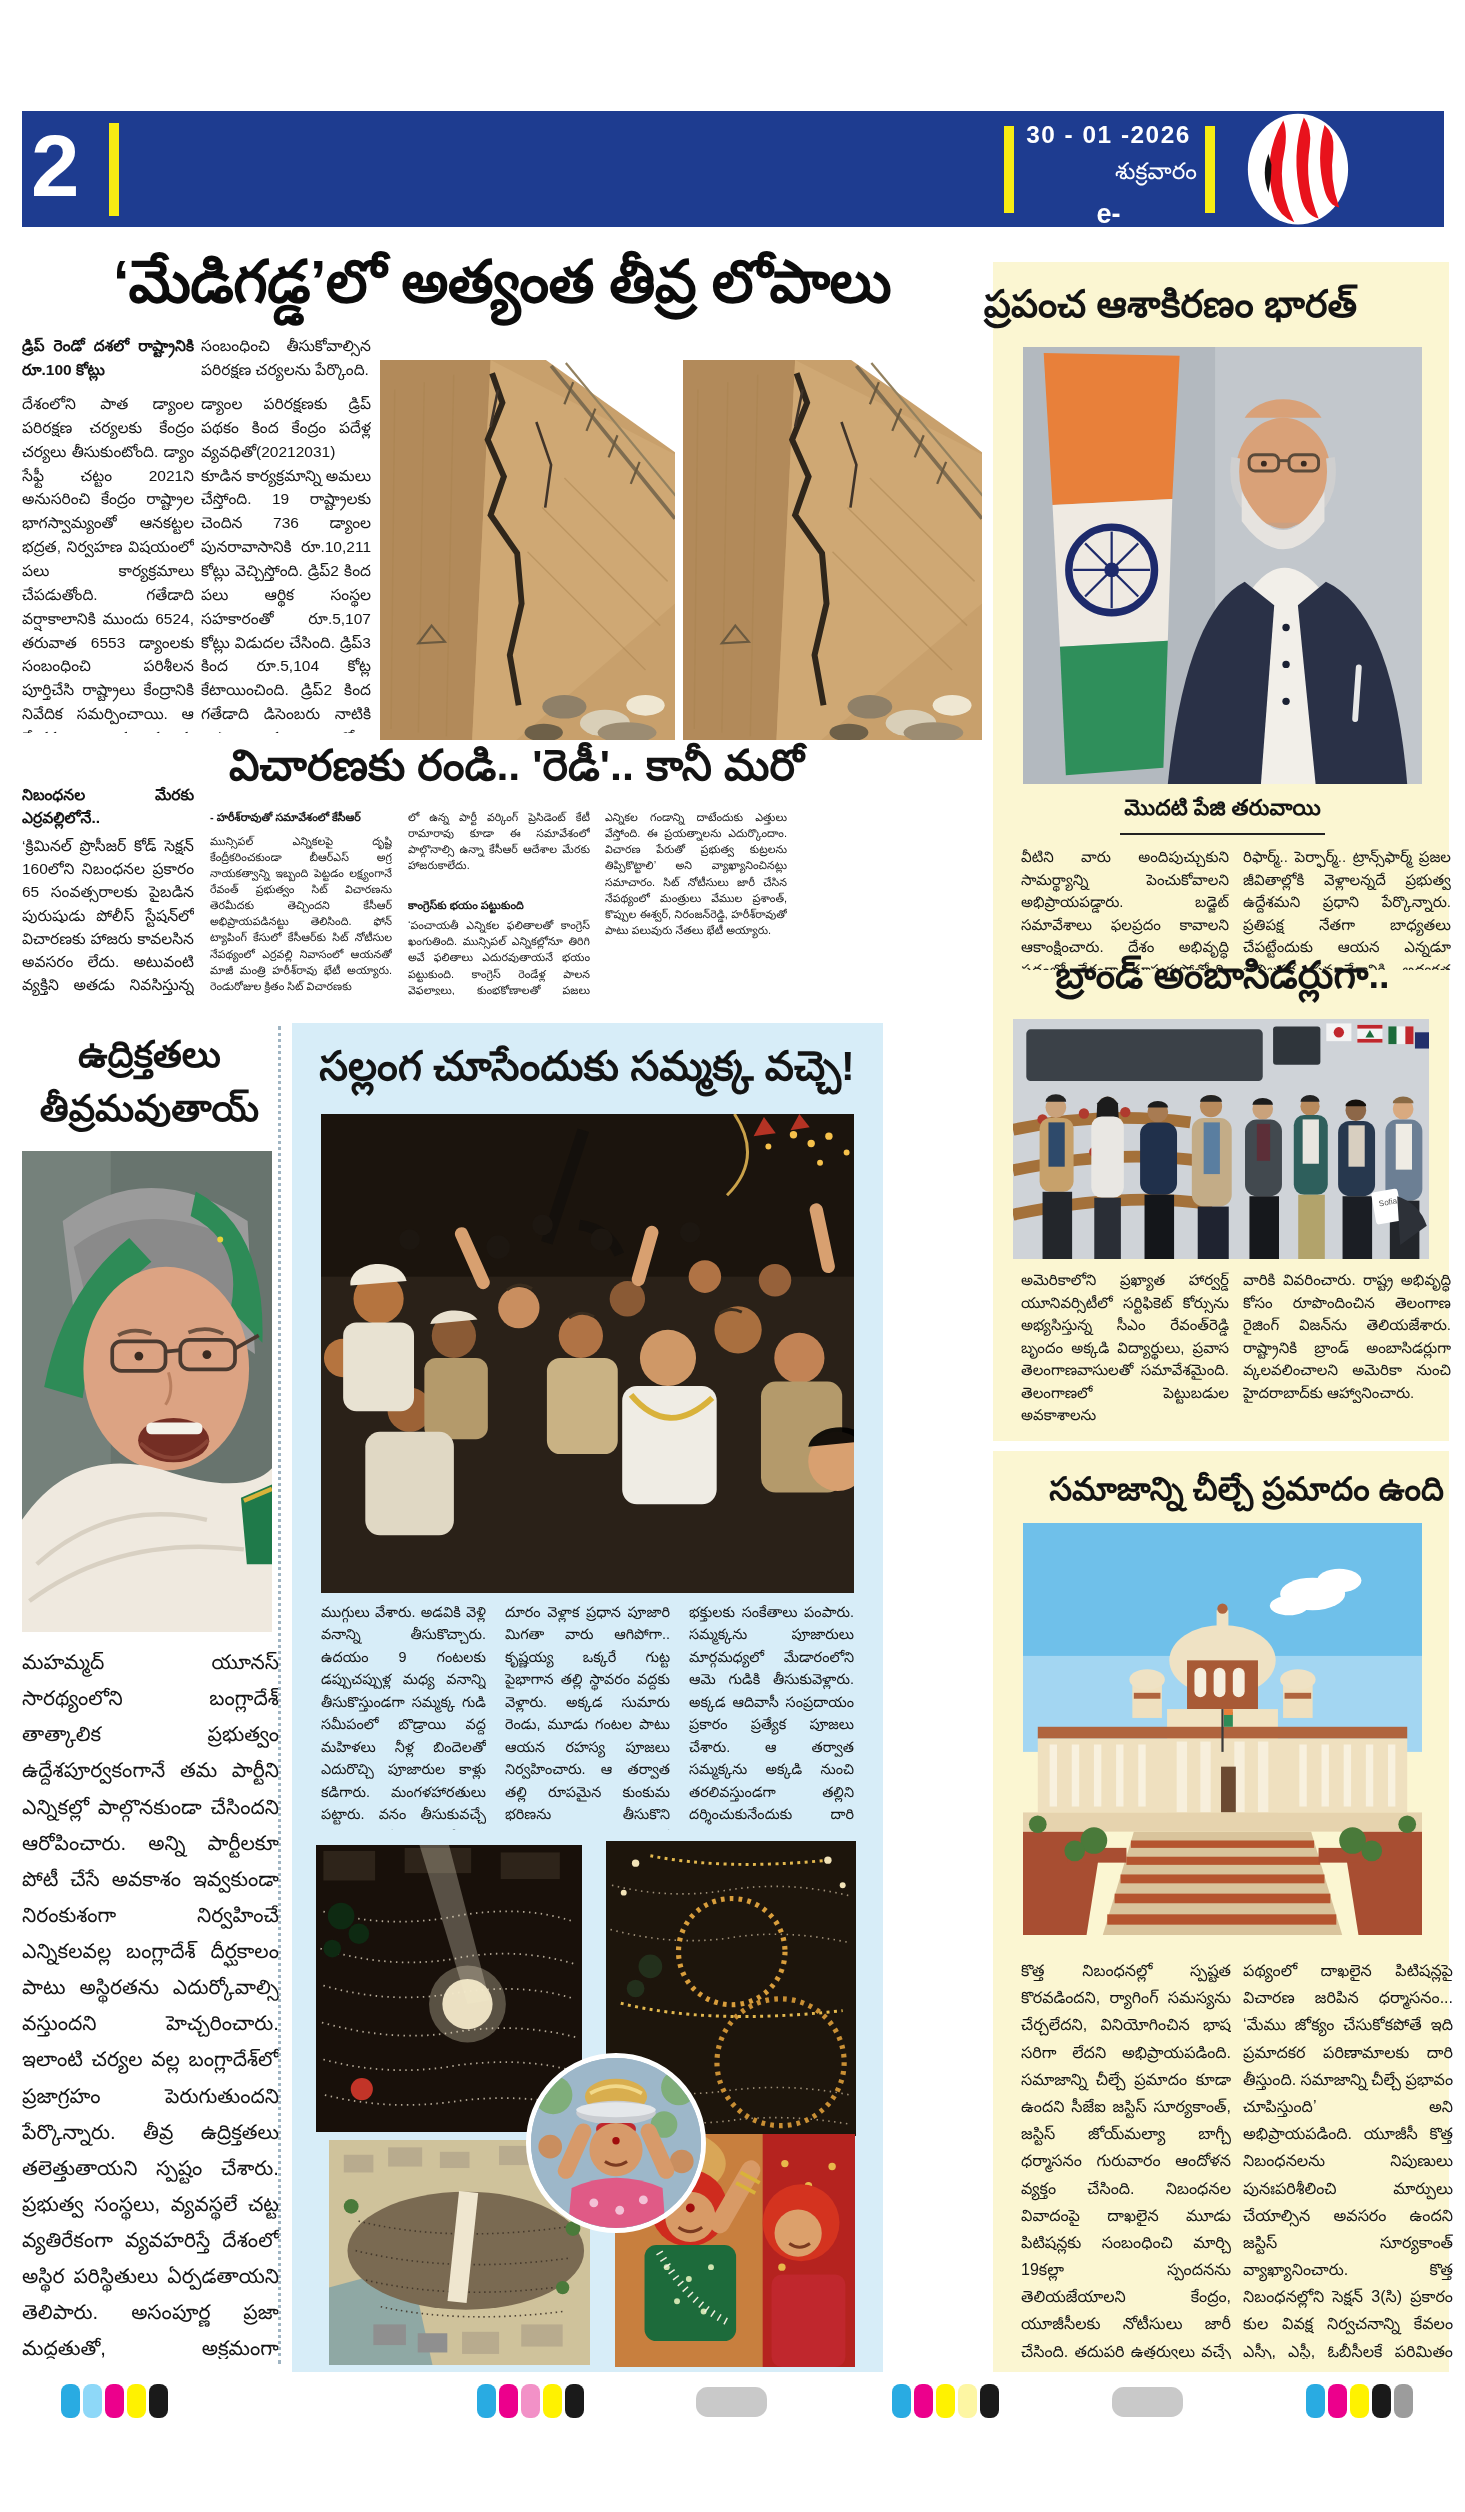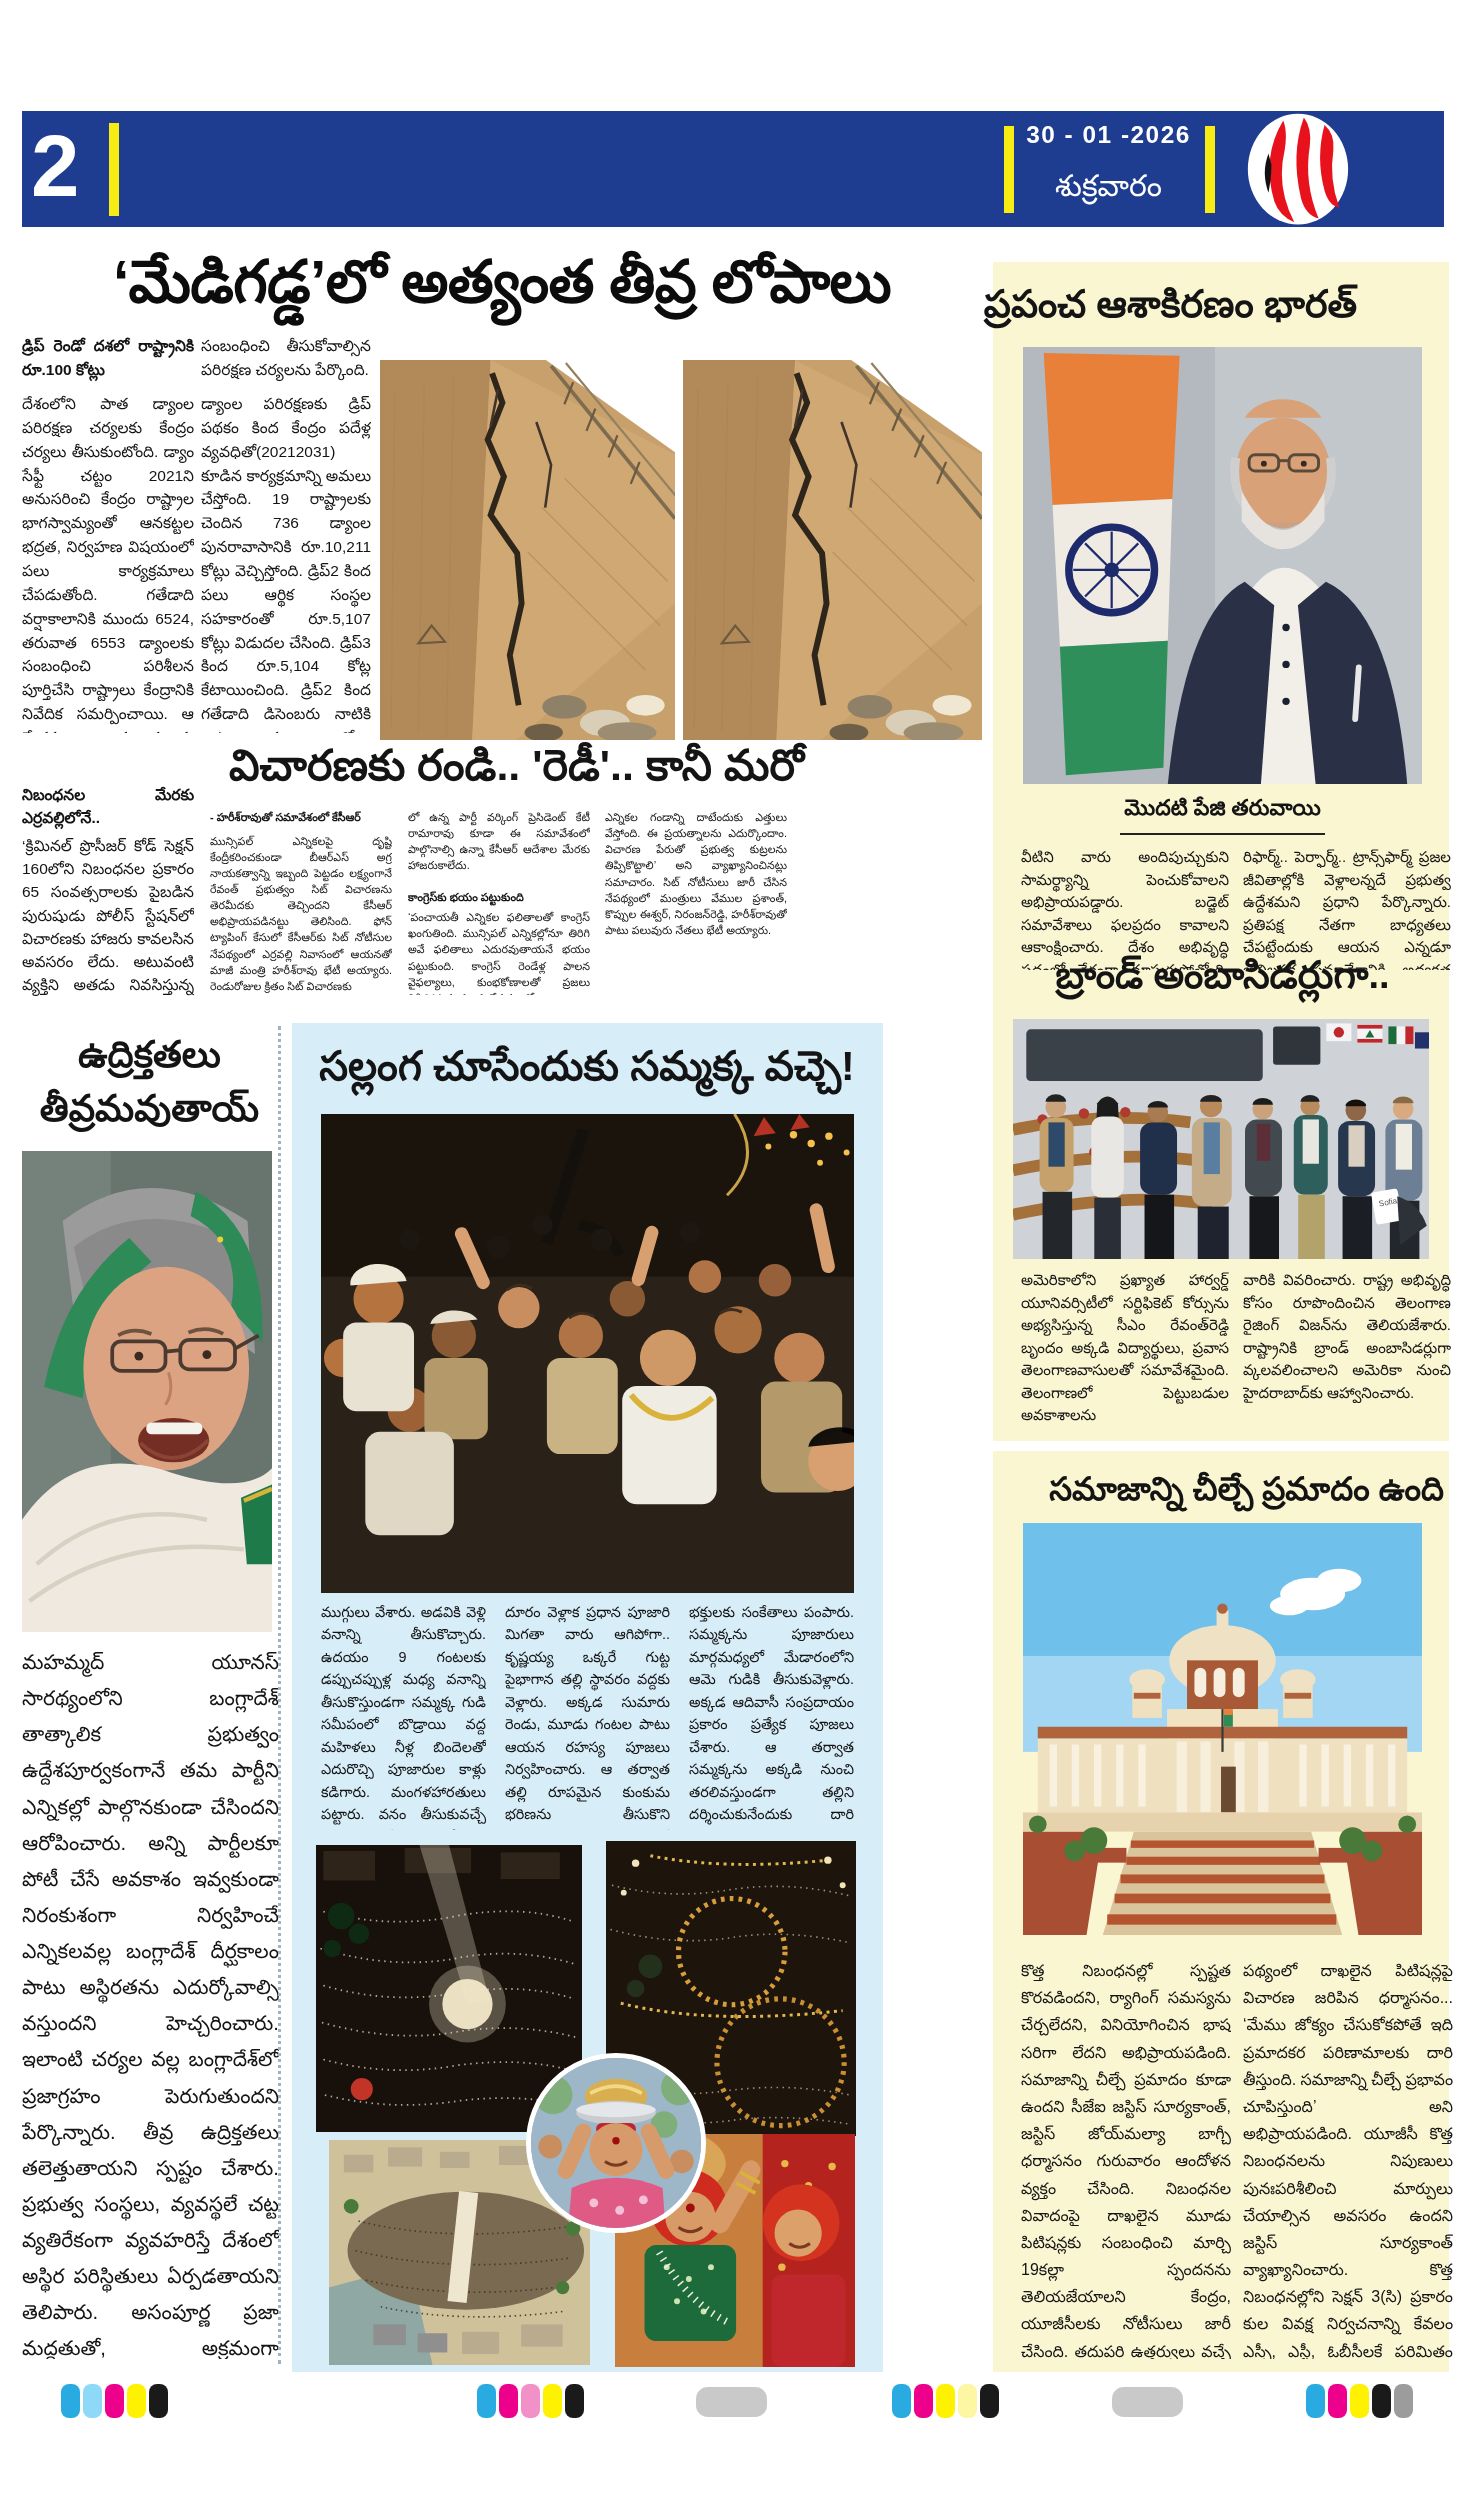--- a/index.html
+++ b/index.html
@@ -12,21 +12,21 @@
 
   
   #header{left:22px;top:111px;width:1422px;height:116px;background:#1e3c90;}
   #pageno{left:8.9px;top:-3px;font-size:87px;font-weight:bold;color:#ffffff;line-height:116px;}
   .ybar{width:9.6px;background:#f7ec13;}
   #ybar1{left:87px;top:11.8px;height:93px;}
   #masthead{left:295px;top:19px;width:591px;text-align:center;font-size:61px;font-weight:800;color:#ffffff;letter-spacing:0.7px;}
   #ybar2{left:982px;top:14.8px;height:87px;}
   #datebox{left:998px;top:10.3px;width:177px;text-align:center;color:#ffffff;}
   #date{font-size:24.4px;font-weight:bold;letter-spacing:1.5px;}
-  #day{font-size:30px;margin-top:20px;}
+  #day{font-size:23px;margin-top:9px;text-align:right;}
   #site{font-size:27px;font-weight:bold;margin-top:8.9px;}
   #ybar3{left:1183px;top:14.8px;height:87px;}
   #logo{left:1217px;top:1.5px;width:115px;height:113px;}
 
   
   #lead-headline{left:22px;top:248px;width:960px;height:80px;font-size:59px;font-weight:800;color:#0c0c0c;text-align:center;letter-spacing:-0.7px;}
   .bodytext{font-size:15.5px;line-height:1.54;}
   #lead-col1{left:22px;top:334px;width:172px;height:399px;}
   #lead-col2{left:201px;top:334px;width:170px;height:399px;}
   .bold-lead{font-weight:bold;margin:0 0 11.8px 0;}
@@ -204,21 +204,21 @@
 <div id="inq-col1" class="abs ov just">
   <p class="subbold">నిబంధనల మేరకు ఎర్రవల్లిలోనే..</p>
   <p style="margin:0">‘క్రిమినల్ ప్రొసీజర్ కోడ్ సెక్షన్ 160లోని నిబంధనల ప్రకారం 65 సంవత్సరాలకు పైబడిన పురుషుడు పోలీస్ స్టేషన్‌లో విచారణకు హాజరు కావలసిన అవసరం లేదు. అటువంటి వ్యక్తిని అతడు నివసిస్తున్న స్థలంలోనే విచారణ చేయాలనే నిబంధనలున్నాయి. కాబట్టి ఎర్రవల్లిలోని నా నివాసంలో మీరు విచారణ నిర్వహించవచ్చు..’అని కేసీఆర్ తెలిపారు.</p>
 
 </div>
 <div id="inq-col2" class="abs ov just inq-col">
   <p class="byline">- హరీశ్‌రావుతో సమావేశంలో కేసీఆర్</p>
   <p style="margin:0">మున్సిపల్ ఎన్నికలపై దృష్టి కేంద్రీకరించకుండా బీఆర్ఎస్ అగ్ర నాయకత్వాన్ని ఇబ్బంది పెట్టడం లక్ష్యంగానే రేవంత్ ప్రభుత్వం సిట్ విచారణను తెరమీదకు తెచ్చిందని కేసీఆర్ అభిప్రాయపడినట్టు తెలిసింది. ఫోన్ ట్యాపింగ్ కేసులో కేసీఆర్‌కు సిట్ నోటీసుల నేపథ్యంలో ఎర్రవల్లి నివాసంలో ఆయనతో మాజీ మంత్రి హరీశ్‌రావు భేటీ అయ్యారు. రెండురోజుల క్రితం సిట్ విచారణకు</p>
 </div>
 <div id="inq-col3" class="abs ov just inq-col">
-  <p style="margin:0 0 15px 0">లో ఉన్న పార్టీ వర్కింగ్ ప్రెసిడెంట్ కేటీ రామారావు కూడా ఈ సమావేశంలో పాల్గొనాల్సి ఉన్నా కేసీఆర్ ఆదేశాల మేరకు హాజరుకాలేదు.</p>
+  <p style="margin:0 0 23px 0">లో ఉన్న పార్టీ వర్కింగ్ ప్రెసిడెంట్ కేటీ రామారావు కూడా ఈ సమావేశంలో పాల్గొనాల్సి ఉన్నా కేసీఆర్ ఆదేశాల మేరకు హాజరుకాలేదు.</p>
   <p class="subbold">కాంగ్రెస్‌కు భయం పట్టుకుంది</p>
   <p style="margin:0">‘పంచాయతీ ఎన్నికల ఫలితాలతో కాంగ్రెస్ ఖంగుతింది. మున్సిపల్ ఎన్నికల్లోనూ తిరిగి అవే ఫలితాలు ఎదురవుతాయనే భయం పట్టుకుంది. కాంగ్రెస్ రెండేళ్ల పాలన వైఫల్యాలు, కుంభకోణాలతో ప్రజలు విసిగిపోయారు. ఈ నేపథ్యంలో</p>
 </div>
 <div id="inq-col4" class="abs ov just inq-col">
   <p style="margin:0">ఎన్నికల గండాన్ని దాటేందుకు ఎత్తులు వేస్తోంది. ఈ ప్రయత్నాలను ఎదుర్కొందాం. విచారణ పేరుతో ప్రభుత్వ కుట్రలను తిప్పికొట్టాలి’ అని వ్యాఖ్యానించినట్లు సమాచారం. సిట్ నోటీసులు జారీ చేసిన నేపథ్యంలో మంత్రులు వేముల ప్రశాంత్, కొప్పుల ఈశ్వర్, నిరంజన్‌రెడ్డి, హరీశ్‌రావుతో పాటు పలువురు నేతలు భేటీ అయ్యారు.</p>
 </div>
 
 <div id="has-headline" class="abs">
   <div>ఉద్రిక్తతలు</div>
   <div>తీవ్రమవుతాయ్</div>

